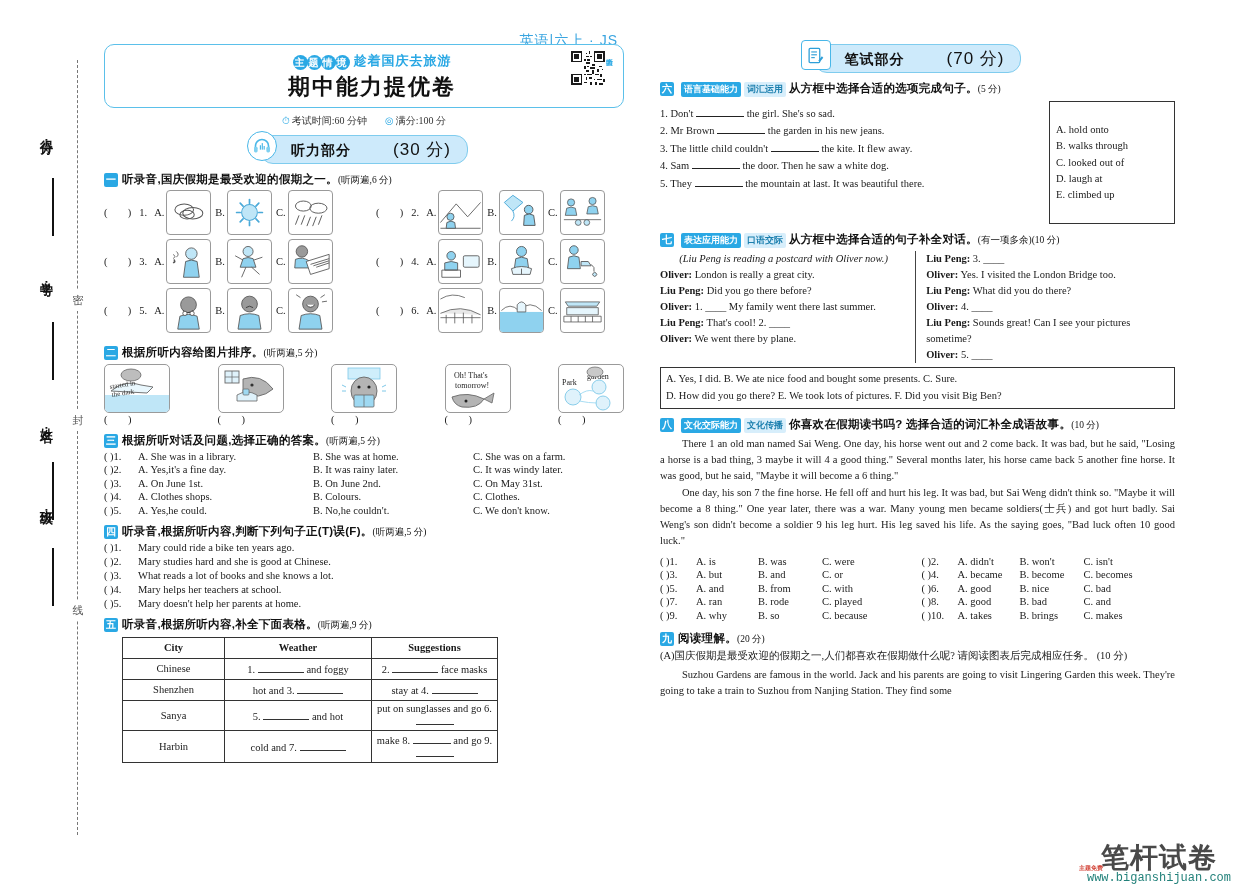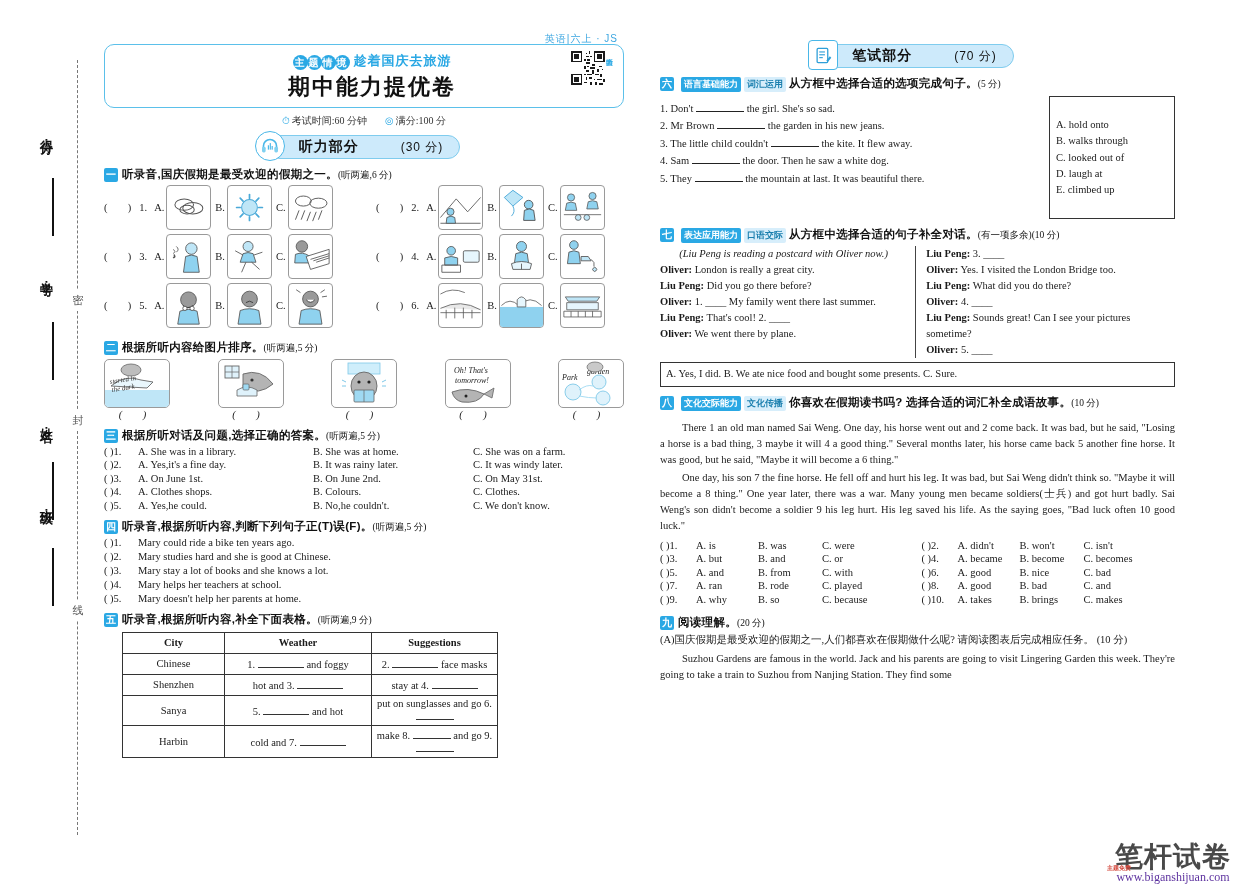--- a/index.html
+++ b/index.html
@@ -33,21 +33,21 @@
 
   
   .col-left{position:absolute;left:104px;top:44px;width:520px;}
   .col-right{position:absolute;left:660px;top:44px;width:515px;}
 
   
   .hdr-wrap{position:relative;}
   .subject-tag{
     position:absolute;right:6px;top:-12px;
     font-family:"Liberation Sans","DejaVu Sans",sans-serif;
-    font-size:10px;color:#3aa5e0;letter-spacing:1px;
+    font-size:14px;color:#3aa5e0;letter-spacing:1px;
   }
   .hdr-card{
     border:1.6px solid #5bc0ea;border-radius:10px;background:#fff;
     height:62px;position:relative;overflow:visible;padding-left:16px;
   }
   .hdr-theme{
     text-align:center;padding-top:7px;
     font-family:"Liberation Sans","DejaVu Sans",sans-serif;
     font-size:13px;font-weight:bold;color:#2aa8e4;letter-spacing:1px;
   }
@@ -79,21 +79,21 @@
   .meta-row span.gap{display:inline-block;width:18px;}
 
   .part-pill-wrap{text-align:center;margin-top:7px;position:relative;}
   .part-pill{
     display:inline-block;background:#cdeafb;
     border:1.4px solid #7fccee;border-radius:13px;
     padding:2px 16px 2px 30px;position:relative;
     font-family:"Liberation Sans","DejaVu Sans",sans-serif;
     font-size:14px;font-weight:bold;color:#111;letter-spacing:1px;
   }
-  .part-pill .pts{font-size:12px;font-weight:normal;margin-left:42px;}
+  .part-pill .pts{font-size:17px;font-weight:normal;margin-left:42px;}
   .pill-ico{
     position:absolute;left:-14px;top:-5px;width:28px;height:28px;
     background:#fff;border:1.6px solid #49b7e8;border-radius:50%;
     display:flex;align-items:center;justify-content:center;
   }
 
   
   .qh{
     display:flex;align-items:baseline;margin-top:8px;margin-bottom:2px;
     font-family:"Liberation Sans","DejaVu Sans",sans-serif;
@@ -125,21 +125,21 @@
   .qlabel{margin-right:3px;white-space:nowrap;font-size:10.5px;}
   .optlabel{margin:0 2px 0 4px;font-size:10.5px;}
   .pbox{
     width:43px;height:43px;border:1px solid #9a9a9a;border-radius:4px;
     background:#fff;overflow:hidden;flex:none;
   }
   .pbox svg{display:block;width:100%;height:100%;}
 
   
   .ordergrid{display:flex;justify-content:space-between;margin-top:4px;}
-  .orderitem{width:66px;text-align:center;font-style:italic;}
+  .orderitem{width:66px;}
   .obox{
     width:64px;height:47px;border:1px solid #9a9a9a;border-radius:5px;
     background:#fff;overflow:hidden;
   }
   .obox svg{display:block;width:100%;height:100%;}
   .obracket{font-size:10.5px;letter-spacing:9px;margin-top:1px;}
 
   
   .optline{display:flex;font-size:10.5px;margin:2.5px 0;align-items:baseline;}
   .optline .lead{width:34px;flex:none;}
@@ -174,21 +174,21 @@
   .dlg{display:flex;margin-top:3px;}
   .dlg .dcol{width:48%;font-size:10.5px;line-height:1.52;}
   .dlg .dcol.r{padding-left:10px;border-left:1px solid #444;margin-left:8px;}
   .spk{font-weight:bold;}
   .ital{font-style:italic;text-align:center;}
   .choicebox{
     border:1px solid #333;margin-top:4px;padding:3px 5px;font-size:10.5px;
     line-height:1.6;
   }
 
-  .story{font-size:10.5px;line-height:1.52;text-align:justify;margin-top:9px;}
+  .story{font-size:10.5px;line-height:1.52;text-align:justify;margin-top:3px;}
   .story p{margin:0 0 2px 0;text-indent:22px;}
 
   .mcgrid{display:flex;gap:8px;margin-top:4px;}
   .mccol{flex:1;}
   .mcrow{display:flex;font-size:10.5px;margin:2.5px 0;}
   .mcrow .lead{width:36px;flex:none;}
   .mcrow .a{width:62px;flex:none;}
   .mcrow .b{width:64px;flex:none;}
   .mcrow .c{flex:1;}
 
@@ -197,22 +197,22 @@
   .s9body{text-indent:22px;text-align:justify;}
 
   
   .wm{position:absolute;right:18px;bottom:8px;text-align:center;opacity:.92;}
   .wm-cn{
     font-family:"Liberation Sans","DejaVu Sans",sans-serif;
     font-size:28px;font-weight:bold;color:#3a3a3a;letter-spacing:1px;
     line-height:1;
   }
   .wm-url{
-    font-family:Liberation Serif, serif;
-    font-size:12px;color:#4c1d95;letter-spacing:0;margin-top:-1px;
+    font-family:Liberation Mono, monospace;
+    font-size:12px;color:#0f766e;letter-spacing:0;margin-top:-1px;
   }
   .wm-red{
     position:absolute;left:-8px;bottom:12px;font-size:6px;color:#d03b2f;
     font-family:"Liberation Sans",sans-serif;font-weight:bold;
   }
 </style>
 </head>
 <body>
 
 <div class="page">
@@ -714,21 +714,21 @@
     </div>
 
     <div class="qh">
       <span class="qnum">四</span>
       <span class="qt">听录音,根据所听内容,判断下列句子正(T)误(F)。</span>
       <span class="qpts">(听两遍,5 分)</span>
     </div>
     <div>
       <div class="tfline"><span class="lead">(    )1.</span><span>Mary could ride a bike ten years ago.</span></div>
       <div class="tfline"><span class="lead">(    )2.</span><span>Mary studies hard and she is good at Chinese.</span></div>
-      <div class="tfline"><span class="lead">(    )3.</span><span>Mary stay a lot of books and she knows a lot.</span></div>
+      <div class="tfline"><span class="lead">(    )3.</span><span>What reads a lot of books and she knows a lot.</span></div>
       <div class="tfline"><span class="lead">(    )4.</span><span>Mary helps her teachers at school.</span></div>
       <div class="tfline"><span class="lead">(    )5.</span><span>Mary doesn't help her parents at home.</span></div>
     </div>
 
     <div class="qh">
       <span class="qnum">五</span>
       <span class="qt">听录音,根据所听内容,补全下面表格。</span>
       <span class="qpts">(听两遍,9 分)</span>
     </div>
     <table class="wtab">
@@ -827,20 +827,21 @@
         <div><span class="spk">Oliver:</span> <span>Yes. I visited the London Bridge too.</span></div>
         <div><span class="spk">Liu Peng:</span> <span>What did you do there?</span></div>
         <div><span class="spk">Oliver:</span> <span>4. ____</span></div>
         <div><span class="spk">Liu Peng:</span> <span>Sounds great! Can I see your pictures sometime?</span></div>
         <div><span class="spk">Oliver:</span> <span>5. ____</span></div>
       </div>
     </div>
 
     <div class="choicebox">
       <div>A. Yes, I did.        B. We ate nice food and bought some presents.        C. Sure.</div>
+      <div>D. How did you go there?        E. We took lots of pictures.        F. Did you visit Big Ben?</div>
     </div>
 
     <div class="qh">
       <span class="qnum">八</span>
       <span class="cap-dark">文化交际能力</span>
       <span class="cap-light">文化传播</span>
       <span class="qt">你喜欢在假期读书吗? 选择合适的词汇补全成语故事。</span>
       <span class="qpts">(10 分)</span>
     </div>
 

